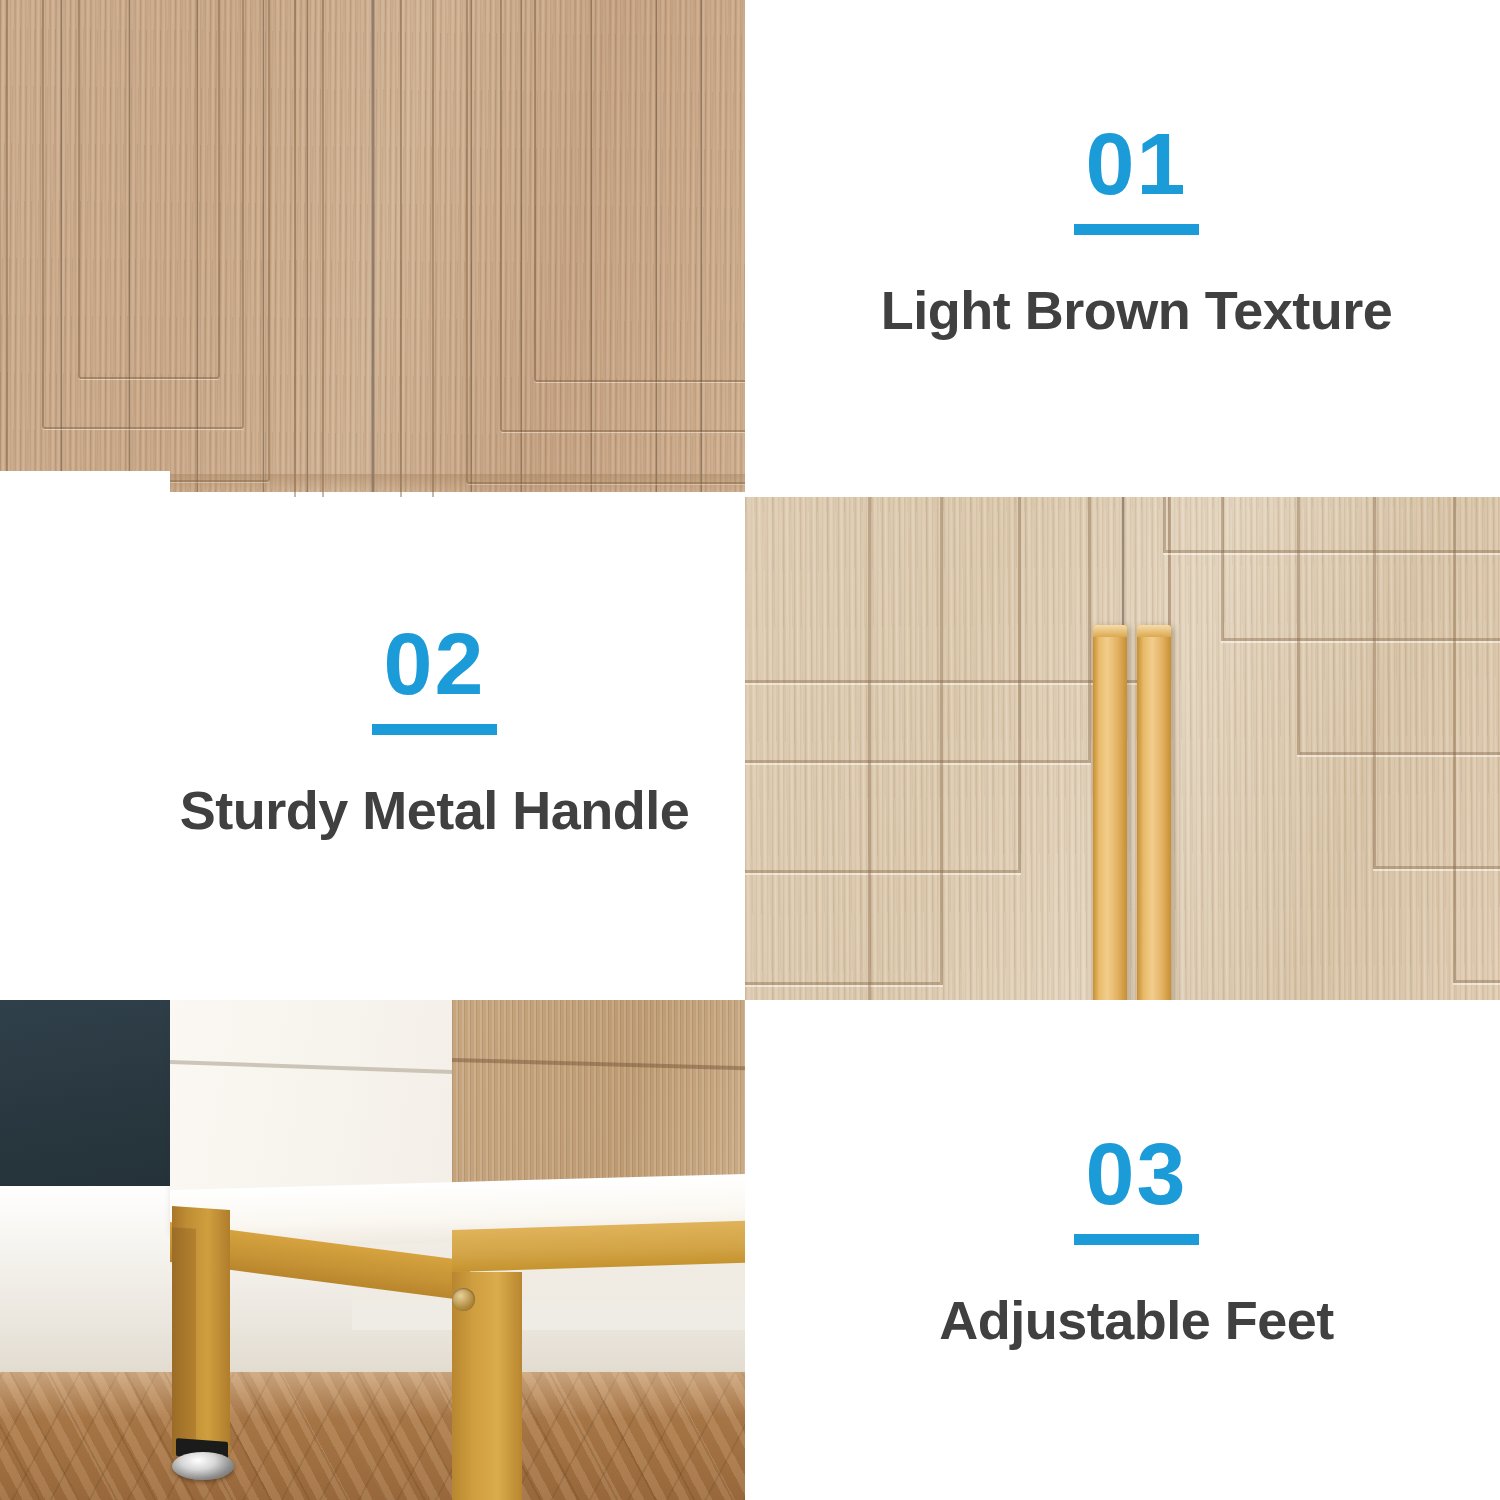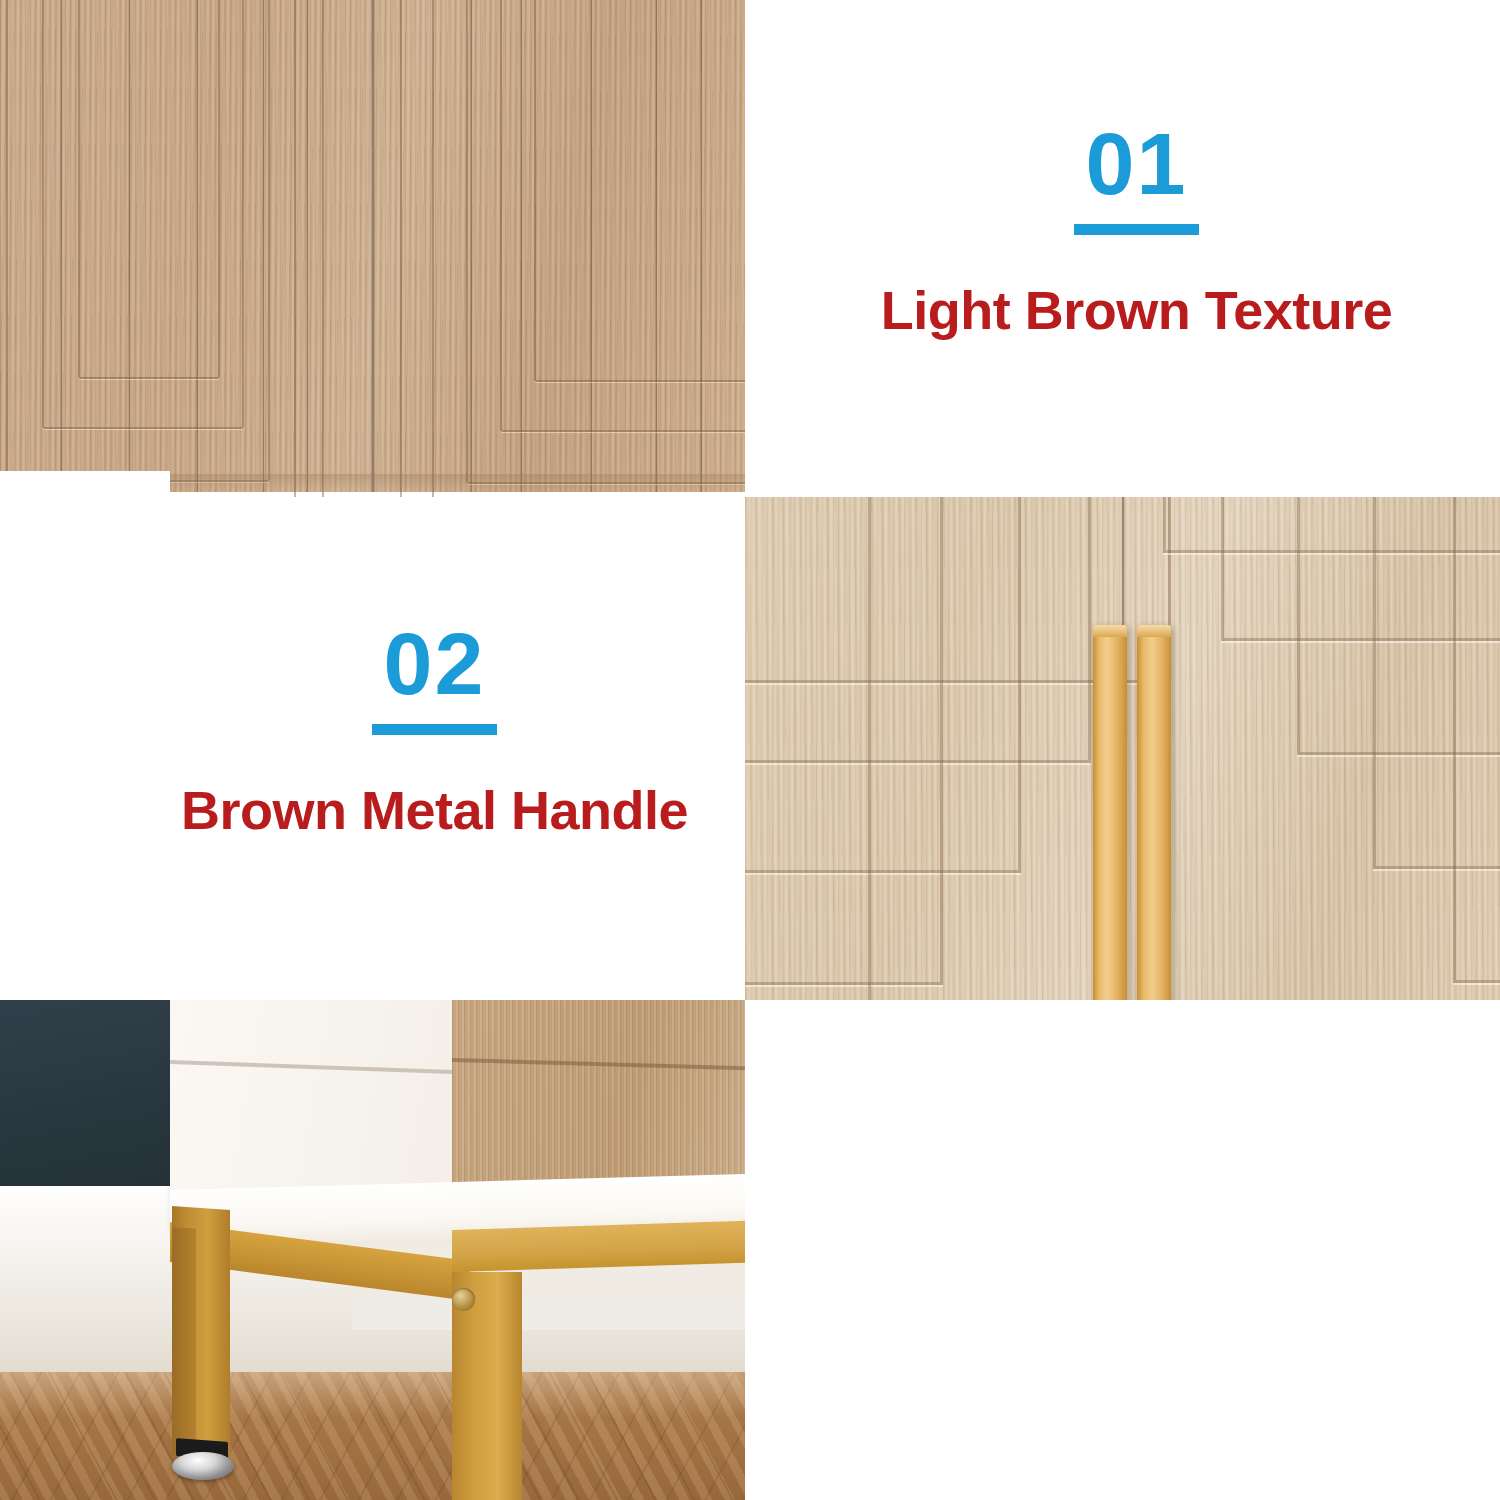--- a/index.html
+++ b/index.html
@@ -16,21 +16,21 @@
   .cell-mr{left:745px;top:497px;width:755px;height:503px;}
   .cell-bl{left:0;top:1000px;width:745px;height:500px;}
   .cell-br{left:745px;top:1000px;width:755px;height:500px;}
 
   
   .caption{position:absolute;left:0;right:0;display:flex;flex-direction:column;
            align-items:center;justify-content:center;padding-left:28px;}
   .cap-num{font-size:88px;font-weight:700;letter-spacing:2px;line-height:1;
            color:#1b9bd8;}
   .cap-rule{width:125px;height:11px;background:#1b9bd8;margin-top:16px;}
-  .cap-title{margin-top:44px;font-size:54px;font-weight:700;color:#b91c1c;
+  .cap-title{margin-top:44px;font-size:54px;font-weight:700;color:#404040;
              letter-spacing:-0.5px;white-space:nowrap;}
 
   .cap-01{top:120px;}
 
   
   .wood-tl{
     position:absolute;left:0;top:0;width:745px;height:492px;
     background:
       linear-gradient(90deg,rgba(0,0,0,.05) 0 1px,rgba(0,0,0,0) 1px 6px),
       repeating-linear-gradient(90deg,
@@ -193,21 +193,21 @@
       <div class="cap-num">01</div>
       <div class="cap-rule"></div>
       <div class="cap-title">Light Brown Texture</div>
     </div>
   </div>
 
   <div class="cell cell-ml">
     <div class="caption" style="top:123px">
       <div class="cap-num">02</div>
       <div class="cap-rule"></div>
-      <div class="cap-title">Brown Metal Handle</div>
+      <div class="cap-title">Sturdy Metal Handle</div>
     </div>
   </div>
 
   <div class="cell cell-mr">
     <div class="wood-mr">
 
       <div class="mr-groove" style="left:-420px; top:-520px; width:840px; height:700px;"></div>
       <div class="mr-groove" style="left:-420px; top:-440px; width:760px; height:700px;"></div>
       <div class="mr-groove" style="left:-420px; top:-330px; width:690px; height:700px;"></div>
       <div class="mr-groove" style="left:-420px; top:-218px; width:612px; height:700px;"></div>
@@ -254,14 +254,21 @@
       <div class="leg-l-face"></div>
       <div class="leg leg-r"></div>
       <div class="screw"></div>
 
       <div class="foot-collar" style="left:176px;top:440px;width:52px;height:18px;transform:skewY(4deg);"></div>
       <div class="foot-disc" style="left:172px;top:452px;width:62px;height:28px;"></div>
 
     </div>
   </div>
 
+  <div class="cell cell-br">
+    <div class="caption" style="top:130px">
+      <div class="cap-num">03</div>
+      <div class="cap-rule"></div>
+      <div class="cap-title">Adjustable Feet</div>
+    </div>
+  </div>
 
 </div>
 
 </body></html>

